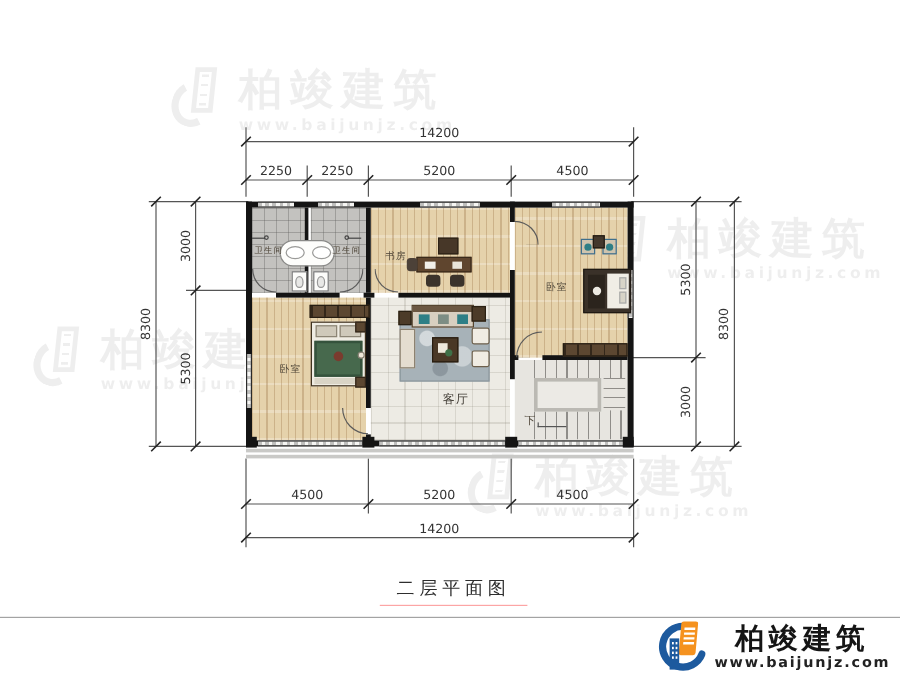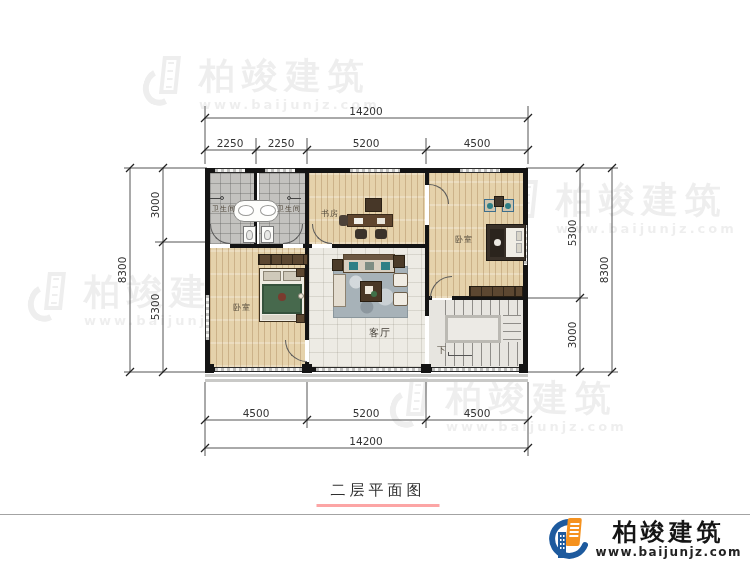--- a/index.html
+++ b/index.html
@@ -28,21 +28,21 @@
   .bathtile { background:#c3c2bf; background-image:repeating-linear-gradient(90deg, rgba(90,90,88,0.35) 0 1px, transparent 1px 10px), repeating-linear-gradient(0deg, rgba(90,90,88,0.35) 0 1px, transparent 1px 10px); }
   .livtile { background:#edebe4; background-image:repeating-linear-gradient(90deg, rgba(120,115,100,0.18) 0 1px, transparent 1px 14px), repeating-linear-gradient(0deg, rgba(120,115,100,0.18) 0 1px, transparent 1px 14px); }
   .stairfloor { background:#e7e5e0; }
   .rlabel { position:absolute; font-size:8px; color:#4d4437; letter-spacing:1px; white-space:nowrap; }
   .arc { position:absolute; }
   .drawers { background:#5c4731 repeating-linear-gradient(90deg, #33271a 0 1.5px, transparent 1.5px 11px); border:1px solid #261d12; }
   .treadV { position:absolute; background-image:repeating-linear-gradient(90deg, #8f8d89 0 1px, transparent 1px 9px); }
   .treadH { position:absolute; background-image:repeating-linear-gradient(180deg, #8f8d89 0 1px, transparent 1px 8px); }
 
   
-  .caption { position:absolute; left:378px; top:481px; transform:translateX(-50%); font-size:15px; letter-spacing:4px; color:#2e2e2e; border-bottom:3px solid #fca5a5; padding:0 14px 4px 14px;font-family:Liberation Mono, monospace; }
+  .caption { position:absolute; left:378px; top:481px; transform:translateX(-50%); font-size:15px; letter-spacing:4px; color:#2e2e2e; border-bottom:1px solid #fca5a5; padding:0 14px 4px 14px;font-family:Liberation Mono, monospace; }
   .footer-line { position:absolute; left:0; top:514px; width:750px; height:1px; background:#a3a3a3; }
   .brand { position:absolute; right:8px; top:517px; display:flex; align-items:center; gap:7px; cursor:pointer; }
   .brand-txt { display:flex; flex-direction:column; align-items:center; }
   .brand-name { font-size:24px; font-weight:900; letter-spacing:4px; color:#151515; line-height:1.1; white-space:nowrap; }
   .brand-url { font-size:12px; font-weight:700; letter-spacing:1.5px; color:#222; white-space:nowrap; }
 </style>
 </head>
 <body>
 
 <div class="stage">

